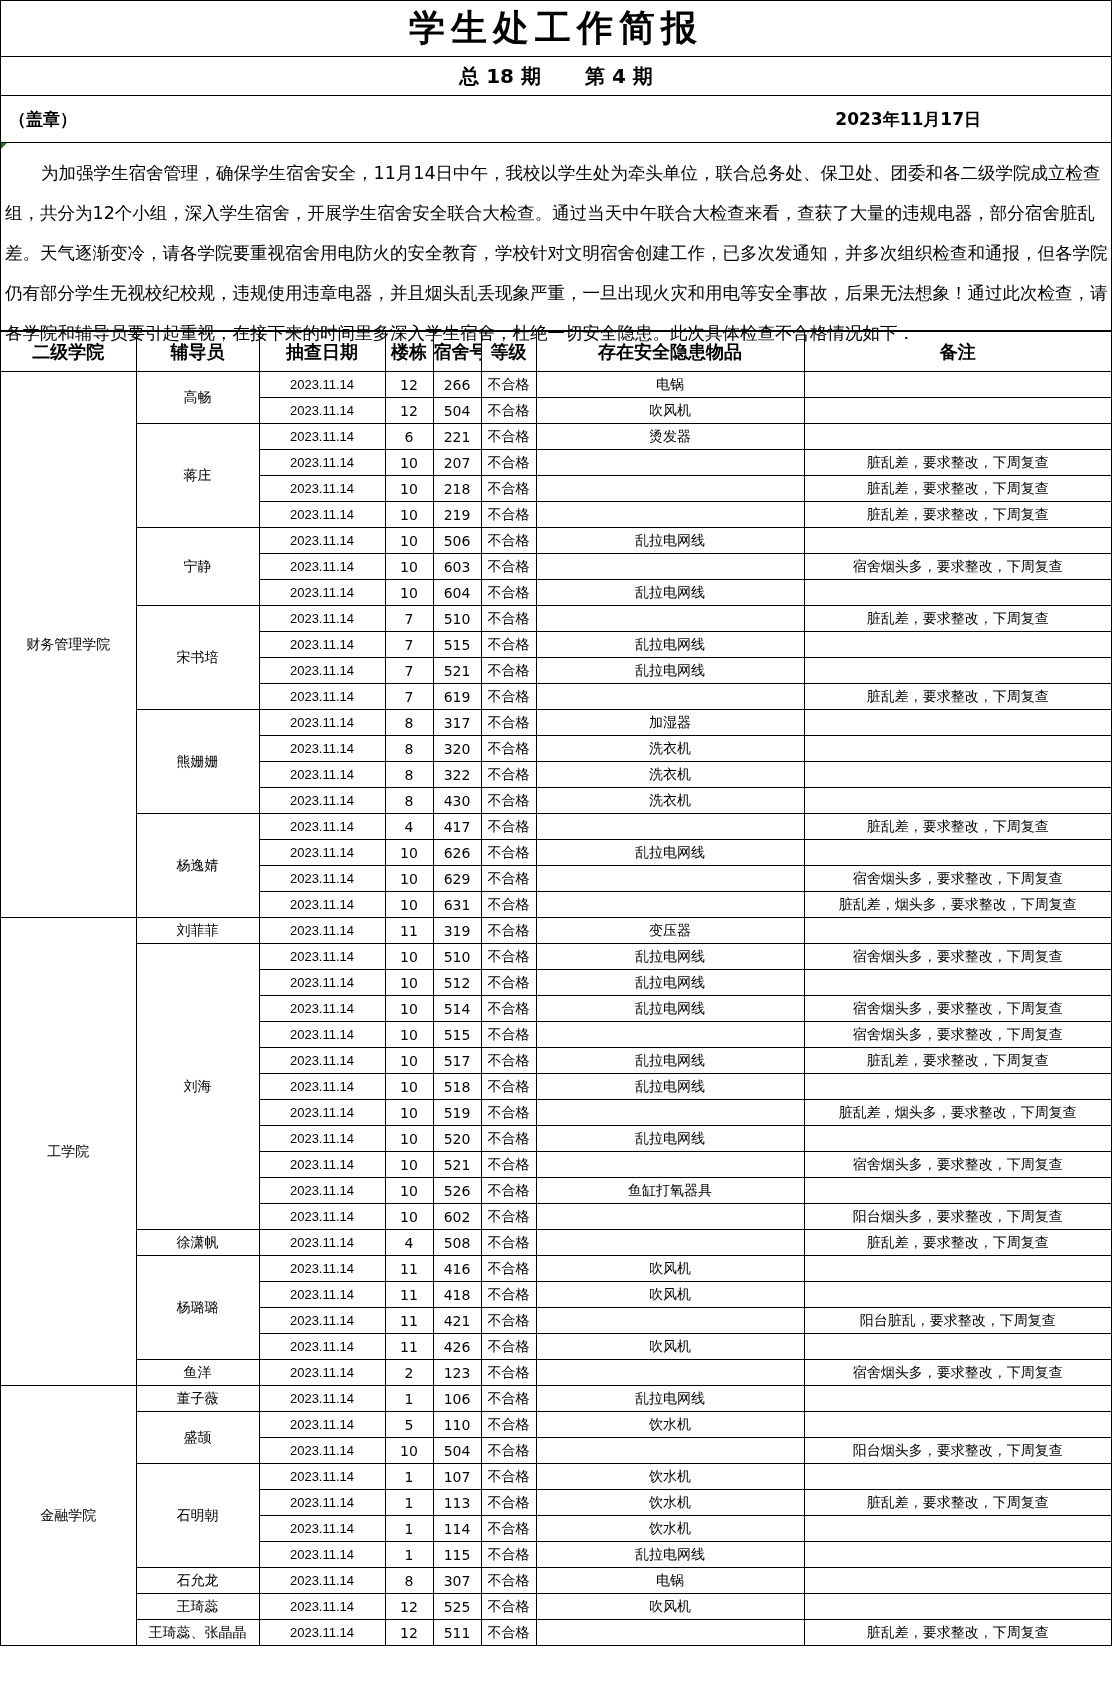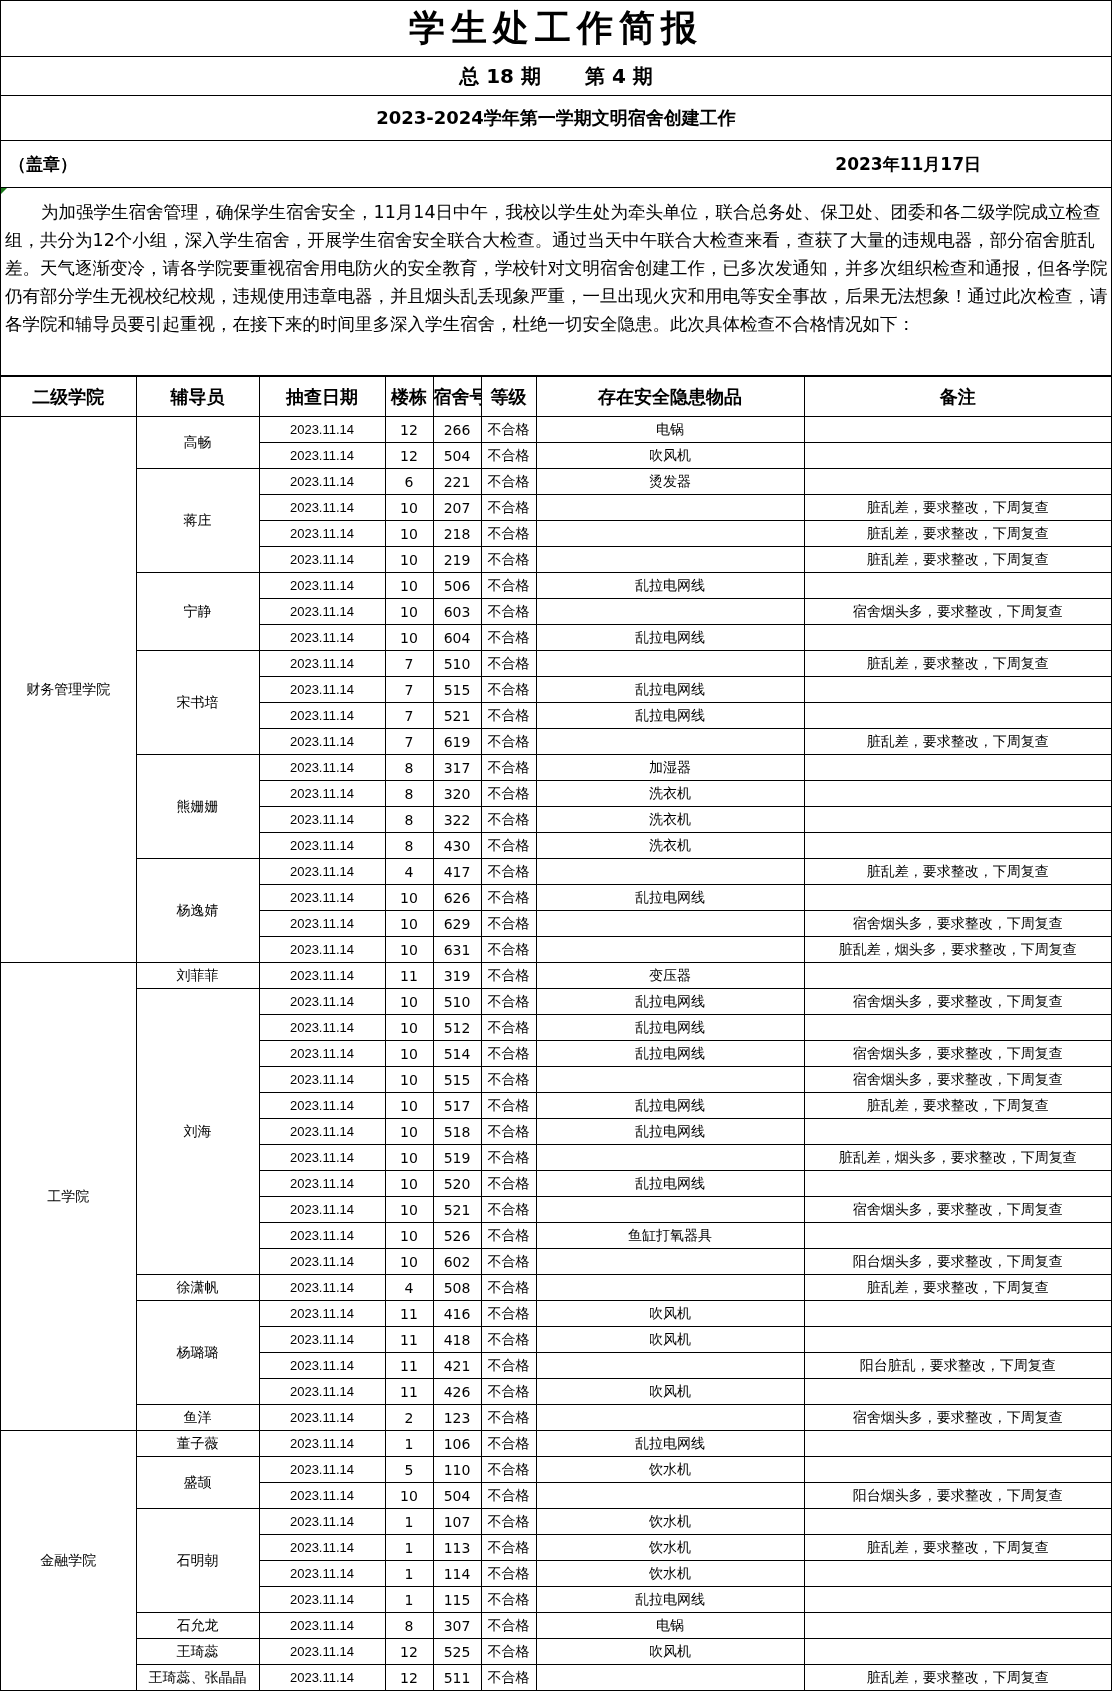--- a/index.html
+++ b/index.html
@@ -5,41 +5,40 @@
   html, body { margin:0; padding:0; background:#fff; }
   body { width:1112px; height:1691px; overflow:hidden; font-family:"DejaVu Sans", "Liberation Sans", sans-serif; color:#000; }
   .sheet { position:relative; width:1110px; border-left:1px solid #000; border-right:1px solid #000; }
   .band { border-bottom:1px solid #000; box-sizing:border-box; display:flex; align-items:center; }
   .title { height:57px; justify-content:center; font-size:36px; font-weight:bold; letter-spacing:6px; border-top:1px solid #000;text-align:right; }
   .issue { height:39px; justify-content:center; font-size:20px; font-weight:bold; }
   .issue span { margin:0 22px; }
   .subject { height:45px; justify-content:center; font-size:18px; font-weight:bold; }
   .stamp-row { height:47px; justify-content:space-between; font-size:17px; font-weight:bold; padding:0 8px;gap:20px; }
   .stamp-row .date { margin-right:122px; }
-  .para { height:188px; display:block; font-size:17.5px; line-height:28px; padding:10px 2px 0 4px; text-indent:36px; position:relative; }
+  .para { height:188px; display:block; font-size:17.5px; line-height:40px; padding:10px 2px 0 4px; text-indent:36px; position:relative; }
   .para .corner { position:absolute; left:0; top:0; width:0; height:0; border-top:6px solid #1a7a1a; border-right:6px solid transparent; }
   table { border-collapse:collapse; table-layout:fixed; width:1110px; }
   td, th { border:1px solid #000; text-align:center; vertical-align:middle; padding:0; overflow:hidden; white-space:nowrap; }
   th { height:39px; font-size:18px; font-weight:bold; }
   td { height:25px; font-size:14px; }
   td.mono { font-family:Liberation Sans, sans-serif; font-size:13px; }
   table { border-left:none; border-right:none; }
   tr td:first-child, tr th:first-child { border-left:none; }
   tr td:last-child, tr th:last-child { border-right:none; }
 </style>
 </head>
 <body>
 
 <div class="sheet">
   <div class="band title">学生处工作简报</div>
   <div class="band issue">
     <span>总 18 期</span>
     <span>第 4 期</span>
   </div>
-  <div class="band subject">2023-2024学年第一学期文明宿舍创建工作</div>
   <div class="band stamp-row">
     <span>（盖章）</span>
     <span class="date">2023年11月17日</span>
   </div>
   <div class="band para">
     <span class="corner"></span>
     <span>为加强学生宿舍管理，确保学生宿舍安全，11月14日中午，我校以学生处为牵头单位，联合总务处、保卫处、团委和各二级学院成立检查组，共分为12个小组，深入学生宿舍，开展学生宿舍安全联合大检查。通过当天中午联合大检查来看，查获了大量的违规电器，部分宿舍脏乱差。天气逐渐变冷，请各学院要重视宿舍用电防火的安全教育，学校针对文明宿舍创建工作，已多次发通知，并多次组织检查和通报，但各学院仍有部分学生无视校纪校规，违规使用违章电器，并且烟头乱丢现象严重，一旦出现火灾和用电等安全事故，后果无法想象！通过此次检查，请各学院和辅导员要引起重视，在接下来的时间里多深入学生宿舍，杜绝一切安全隐患。此次具体检查不合格情况如下：</span>
   </div>
 
   <table>

